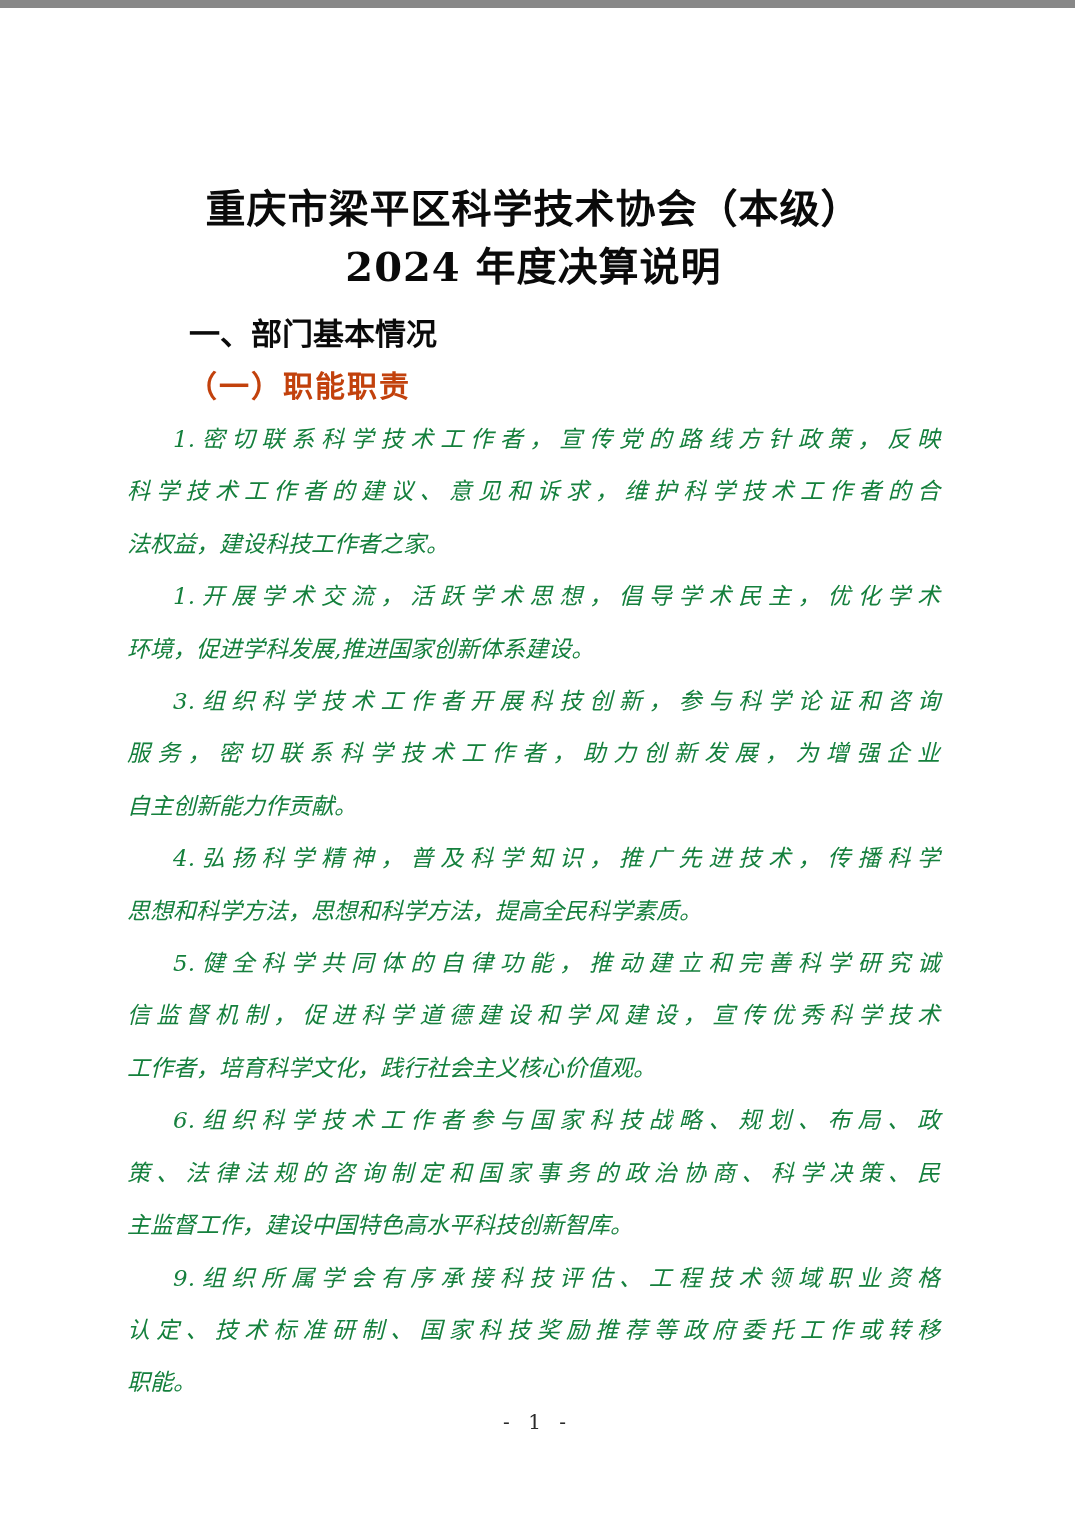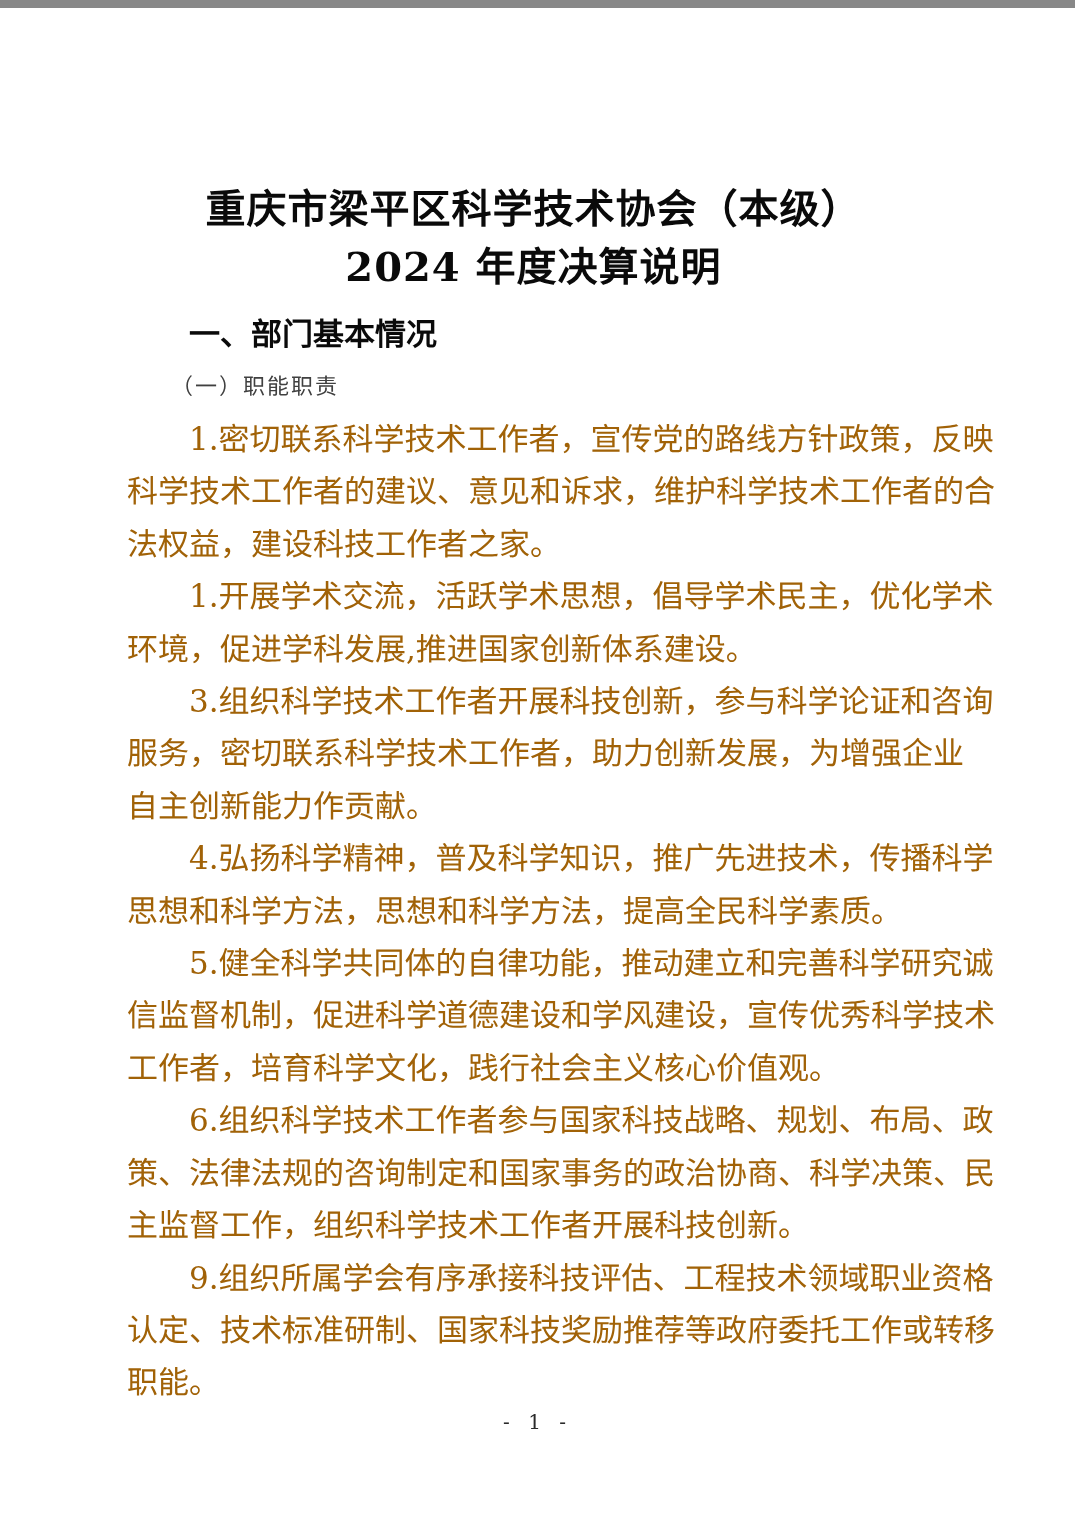--- a/index.html
+++ b/index.html
@@ -39,33 +39,34 @@
     font-family: Liberation Serif, serif;
     font-weight: 700;
     font-size: 31px;
     line-height: 52px;
     text-indent: 2em;
     color: #0a0a0a;
   }
 
   
   .subsection-heading {
-    font-size: 22px;
+    font-size: 30px;
     line-height: 52px;
     text-indent: 2em;
-    font-weight: 400;
+    font-weight: 700;
     letter-spacing: 2px;
-    color: #404040;
+    color: #c2410c;
   }
 
   
   .doc-body {
-    font-size: 31px;
+    font-size: 23px;
     line-height: 52.4px;
-    color: #a16207;
+    color: #15803d;
+    font-style: italic;
   }
 
   .paragraph { margin: 0; }
 
   .line {
     text-align: justify;
     text-align-last: justify;
     text-justify: inter-character;
     white-space: nowrap;
   }
@@ -123,21 +124,21 @@
           <div class="line last">思想和科学方法，思想和科学方法，提高全民科学素质。</div>
         </div>
         <div class="paragraph">
           <div class="line first">5.健全科学共同体的自律功能，推动建立和完善科学研究诚</div>
           <div class="line">信监督机制，促进科学道德建设和学风建设，宣传优秀科学技术</div>
           <div class="line last">工作者，培育科学文化，践行社会主义核心价值观。</div>
         </div>
         <div class="paragraph">
           <div class="line first">6.组织科学技术工作者参与国家科技战略、规划、布局、政</div>
           <div class="line">策、法律法规的咨询制定和国家事务的政治协商、科学决策、民</div>
-          <div class="line last">主监督工作，组织科学技术工作者开展科技创新。</div>
+          <div class="line last">主监督工作，建设中国特色高水平科技创新智库。</div>
         </div>
         <div class="paragraph">
           <div class="line first">9.组织所属学会有序承接科技评估、工程技术领域职业资格</div>
           <div class="line">认定、技术标准研制、国家科技奖励推荐等政府委托工作或转移</div>
           <div class="line last">职能。</div>
         </div>
       </div>
 
   </div>
 

